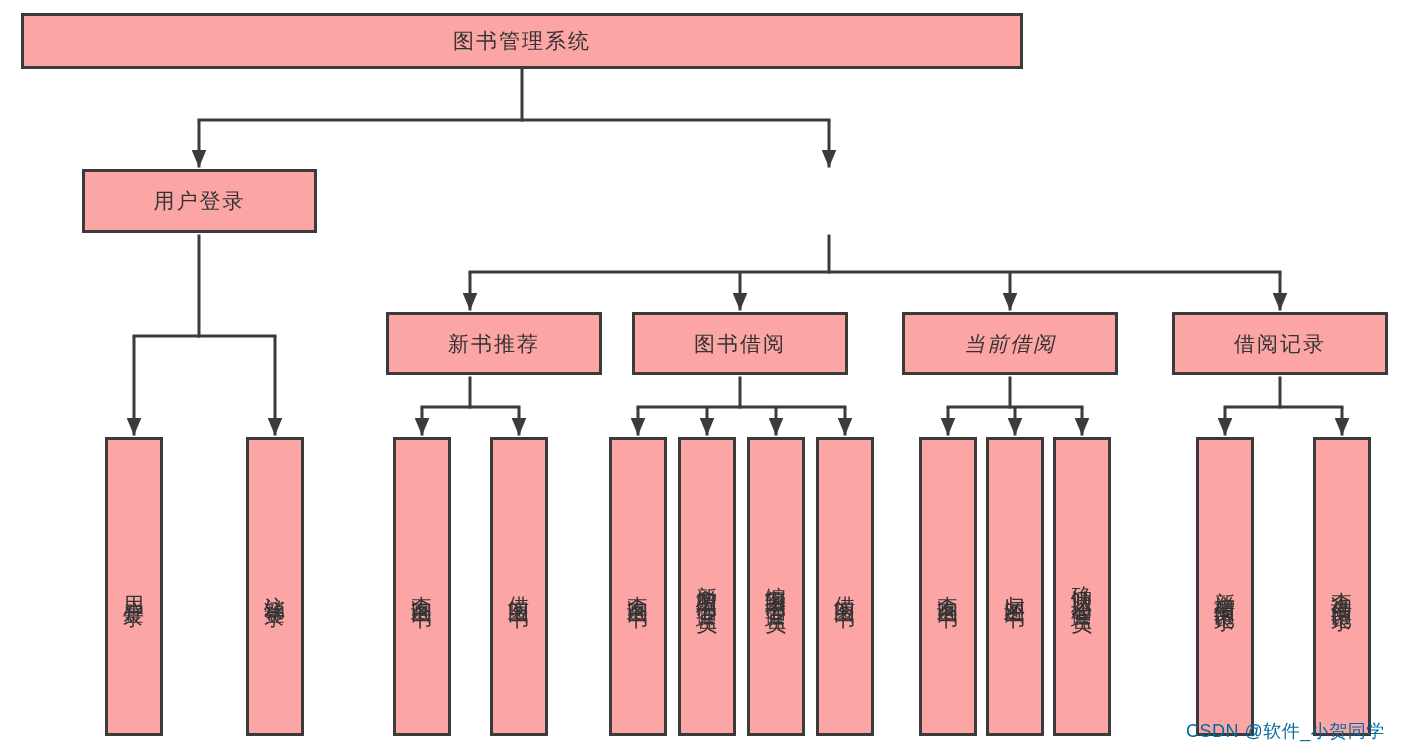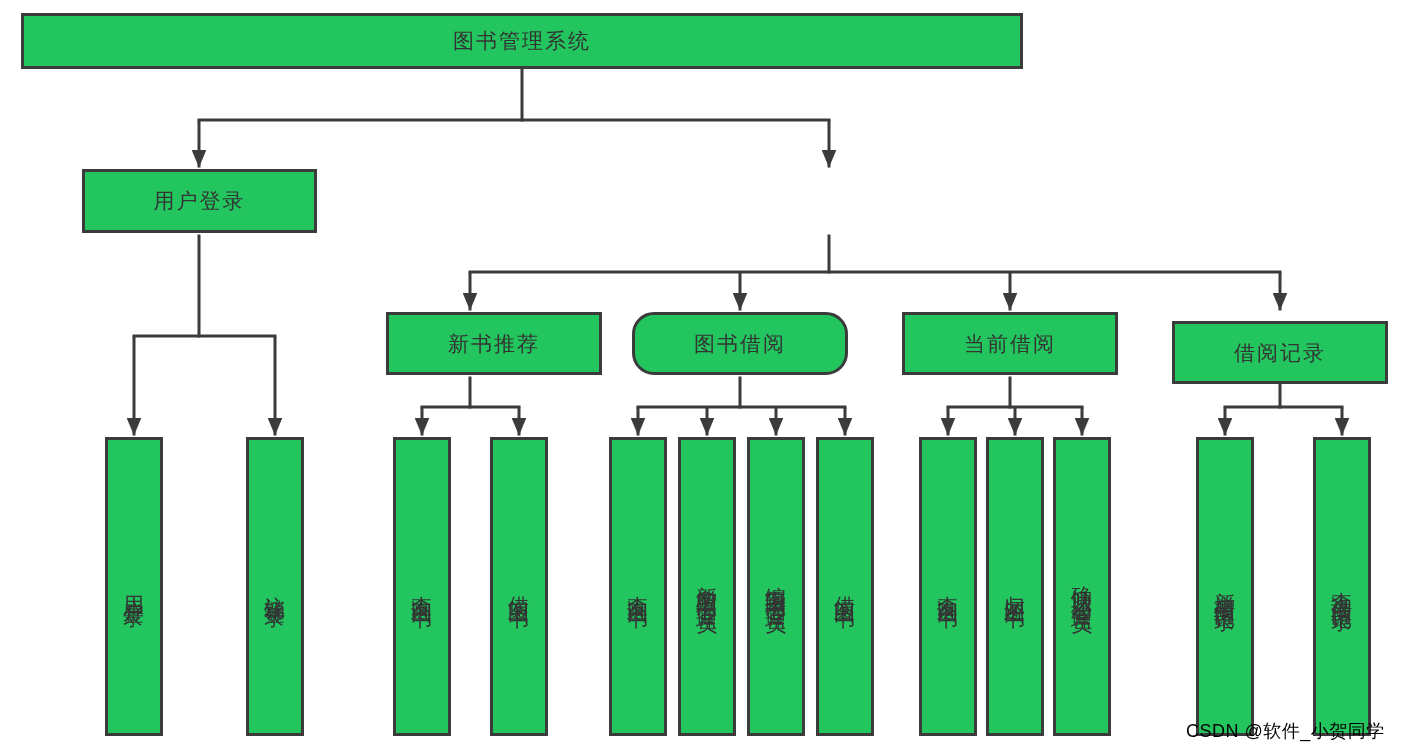--- a/index.html
+++ b/index.html
@@ -3,32 +3,32 @@
 <meta charset="utf-8">
 <style>
   html,body{margin:0;padding:0;background:#ffffff;}
   .stage{
     position:relative;width:1405px;height:747px;background:#ffffff;
     font-family:"Liberation Sans","DejaVu Sans",sans-serif;color:#333333;
     overflow:hidden;
   }
   .connectors{position:absolute;left:0;top:0;z-index:0;}
   .box{
-    position:absolute;box-sizing:border-box;background:#22c55e;
+    position:absolute;box-sizing:border-box;background:#fca5a5;
     border:3px solid #3b3b3b;display:flex;align-items:center;justify-content:center;
     z-index:1;font-size:21px;letter-spacing:2px;text-align:center;color:#333333;
   }
   .leaf{width:58px;top:437px;height:299px;letter-spacing:0;}
   .leaf .vtext{
     writing-mode:vertical-rl;text-orientation:mixed;
     font-size:21px;letter-spacing:4px;line-height:1;white-space:nowrap;
   }
   .watermark{
     position:absolute;left:1186px;top:719px;z-index:5;
-    font-size:18px;color:#000000;white-space:nowrap;letter-spacing:0.5px;
+    font-size:18px;color:#0369a1;white-space:nowrap;letter-spacing:0.5px;
   }
 </style>
 </head>
 <body>
 
 <div class="stage">
 
   <svg class="connectors" width="1405" height="747" viewBox="0 0 1405 747" xmlns="http://www.w3.org/2000/svg">
     <defs>
       <marker id="arr" viewBox="0 0 12 10" refX="11" refY="5" markerWidth="6" markerHeight="5" orient="auto">
@@ -77,23 +77,23 @@
       <path d="M1225,409 V434" marker-end="url(#arr)"></path>
       <path d="M1342,409 V434" marker-end="url(#arr)"></path>
     </g>
   </svg>
 
   <div class="box" style="left:21px;top:13px;width:1002px;height:56px;">图书管理系统</div>
 
   <div class="box" style="left:82px;top:169px;width:235px;height:64px;">用户登录</div>
 
   <div class="box" style="left:362px;top:312px;width:216px;height:63px;margin-left:24px;">新书推荐</div>
-  <div class="box" style="left:632px;top:312px;width:216px;height:63px;border-radius:22px;">图书借阅</div>
-  <div class="box" style="left:902px;top:312px;width:216px;height:63px;">当前借阅</div>
-  <div class="box" style="left:1172px;top:312px;width:216px;height:63px;margin-top:9px;">借阅记录</div>
+  <div class="box" style="left:632px;top:312px;width:216px;height:63px;">图书借阅</div>
+  <div class="box" style="left:902px;top:312px;width:216px;height:63px;font-style:italic;">当前借阅</div>
+  <div class="box" style="left:1172px;top:312px;width:216px;height:63px;">借阅记录</div>
 
   <div class="box leaf" style="left:105px;">
     <span class="vtext">用户登录</span>
   </div>
   <div class="box leaf" style="left:246px;">
     <span class="vtext">注销登录</span>
   </div>
 
   <div class="box leaf" style="left:393px;">
     <span class="vtext">查询图书</span>

